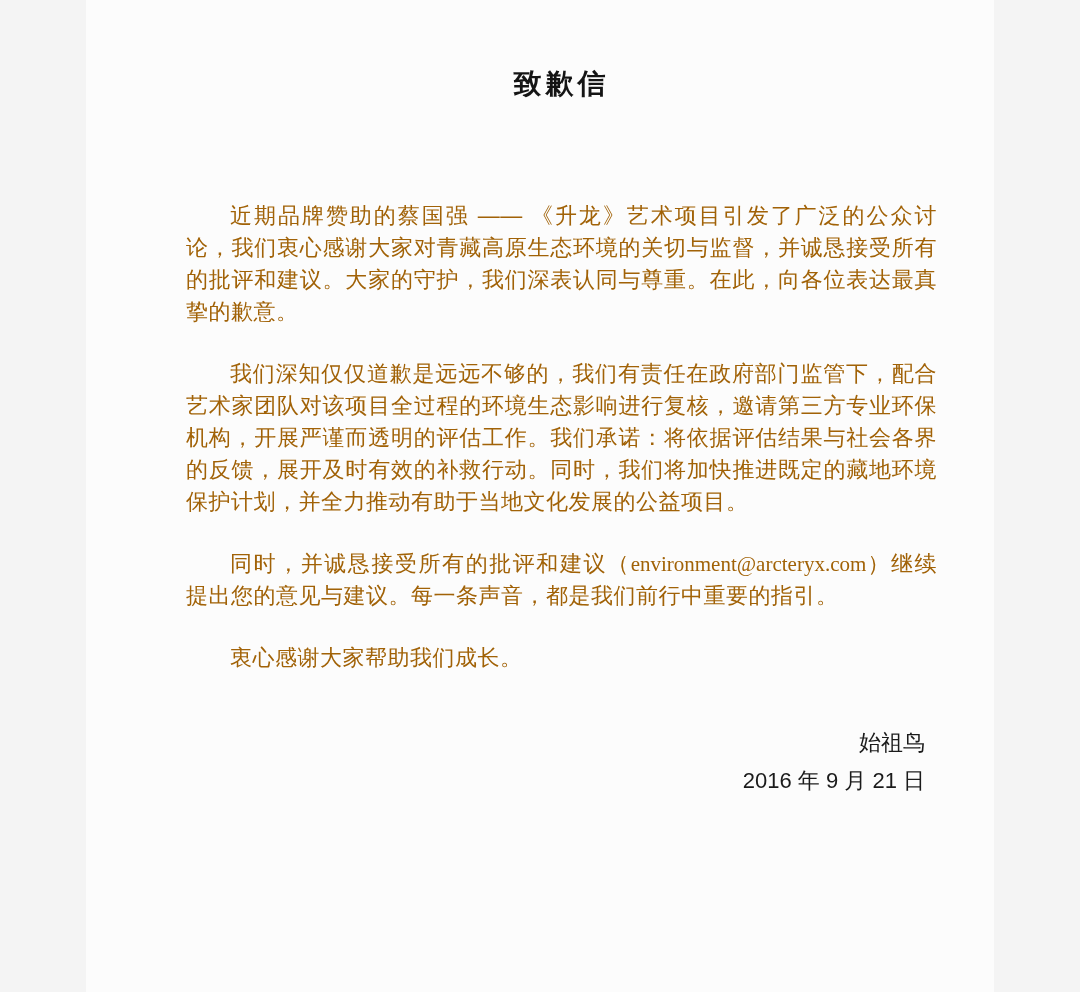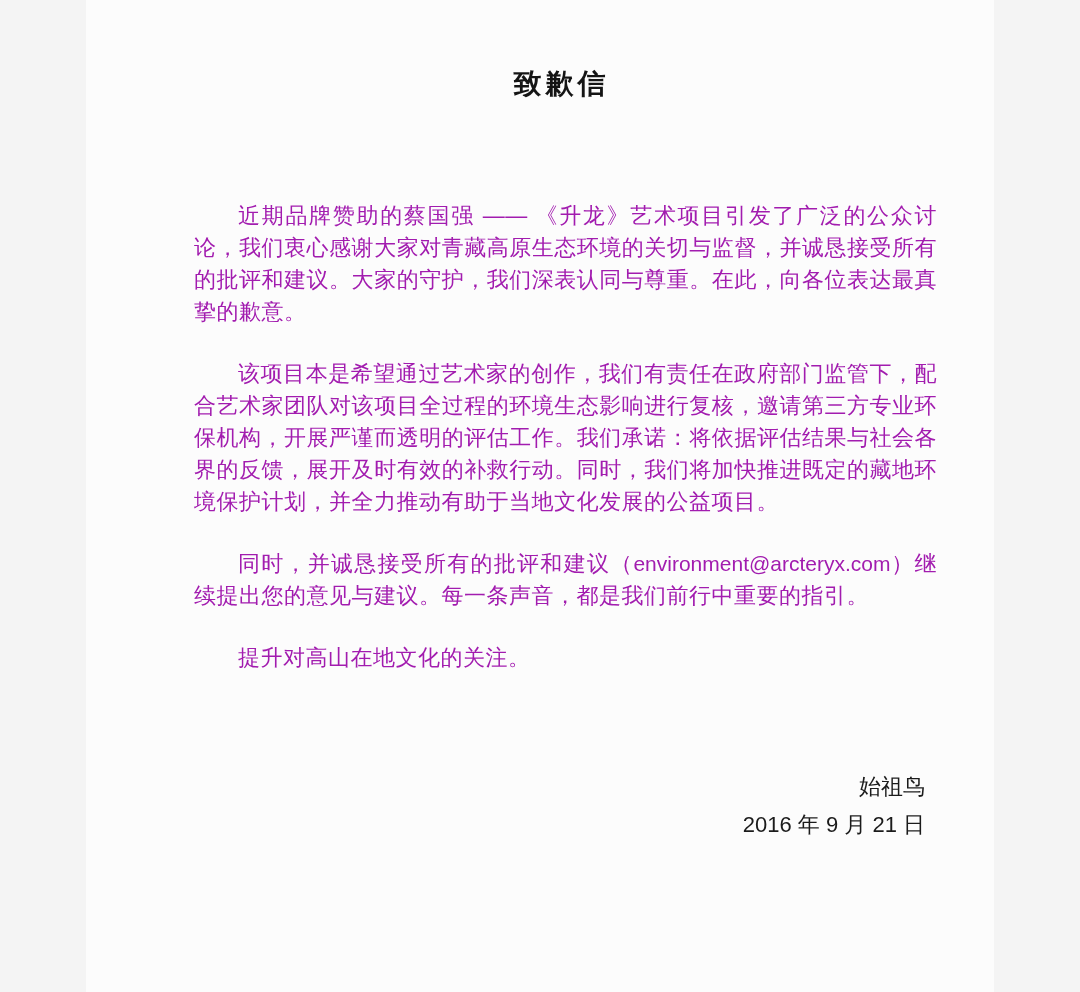--- a/index.html
+++ b/index.html
@@ -22,64 +22,64 @@
   .title {
     margin: 0 0 96px 0;
     font-size: 28px;
     line-height: 40px;
     font-weight: 700;
     letter-spacing: 4px;
     text-align: center;
     color: #141414;
   }
   .para {
-    margin: 0 0 30px 8px;
+    margin: 0 0 30px 0;
     font-size: 22px;
     line-height: 32px;
     text-indent: 2em;
     text-align: justify;
     letter-spacing: 0.5px;
-    color: #a21caf;
+    color: #a16207;
   }
   .para.closing {
     margin-bottom: 0;
     text-align: left;
   }
   .para.closing-first {
     margin-top: 8px;
   }
   .email {
-    font-family: Liberation Sans, sans-serif;
+    font-family: Liberation Serif, serif;
     font-size: 21px;
     letter-spacing: 0;
   }
   .signature-block {
-    margin-top: 94px;
+    margin-top: 50px;
     padding-right: 12px;
     text-align: right;
     font-size: 22px;
     line-height: 38px;
     color: #1b1b1b;
   }
 </style>
 </head>
 <body>
 
 <div class="page">
 
   <h1 class="title">致歉信</h1>
 
   <p class="para">近期品牌赞助的蔡国强 —— 《升龙》艺术项目引发了广泛的公众讨论，我们衷心感谢大家对青藏高原生态环境的关切与监督，并诚恳接受所有的批评和建议。大家的守护，我们深表认同与尊重。在此，向各位表达最真挚的歉意。</p>
 
 
-  <p class="para">该项目本是希望通过艺术家的创作，我们有责任在政府部门监管下，配合艺术家团队对该项目全过程的环境生态影响进行复核，邀请第三方专业环保机构，开展严谨而透明的评估工作。我们承诺：将依据评估结果与社会各界的反馈，展开及时有效的补救行动。同时，我们将加快推进既定的藏地环境保护计划，并全力推动有助于当地文化发展的公益项目。</p>
+  <p class="para">我们深知仅仅道歉是远远不够的，我们有责任在政府部门监管下，配合艺术家团队对该项目全过程的环境生态影响进行复核，邀请第三方专业环保机构，开展严谨而透明的评估工作。我们承诺：将依据评估结果与社会各界的反馈，展开及时有效的补救行动。同时，我们将加快推进既定的藏地环境保护计划，并全力推动有助于当地文化发展的公益项目。</p>
 
   <p class="para"><span>同时，并诚恳接受所有的批评和建议（</span><span class="email">environment@arcteryx.com</span><span>）继续提出您的意见与建议。每一条声音，都是我们前行中重要的指引。</span></p>
 
 
-  <p class="para closing">提升对高山在地文化的关注。</p>
+  <p class="para closing">衷心感谢大家帮助我们成长。</p>
 
   <div class="signature-block">
     <div>始祖鸟</div>
     <div>2016 年 9 月 21 日</div>
   </div>
 
 </div>
 
 </body></html>

